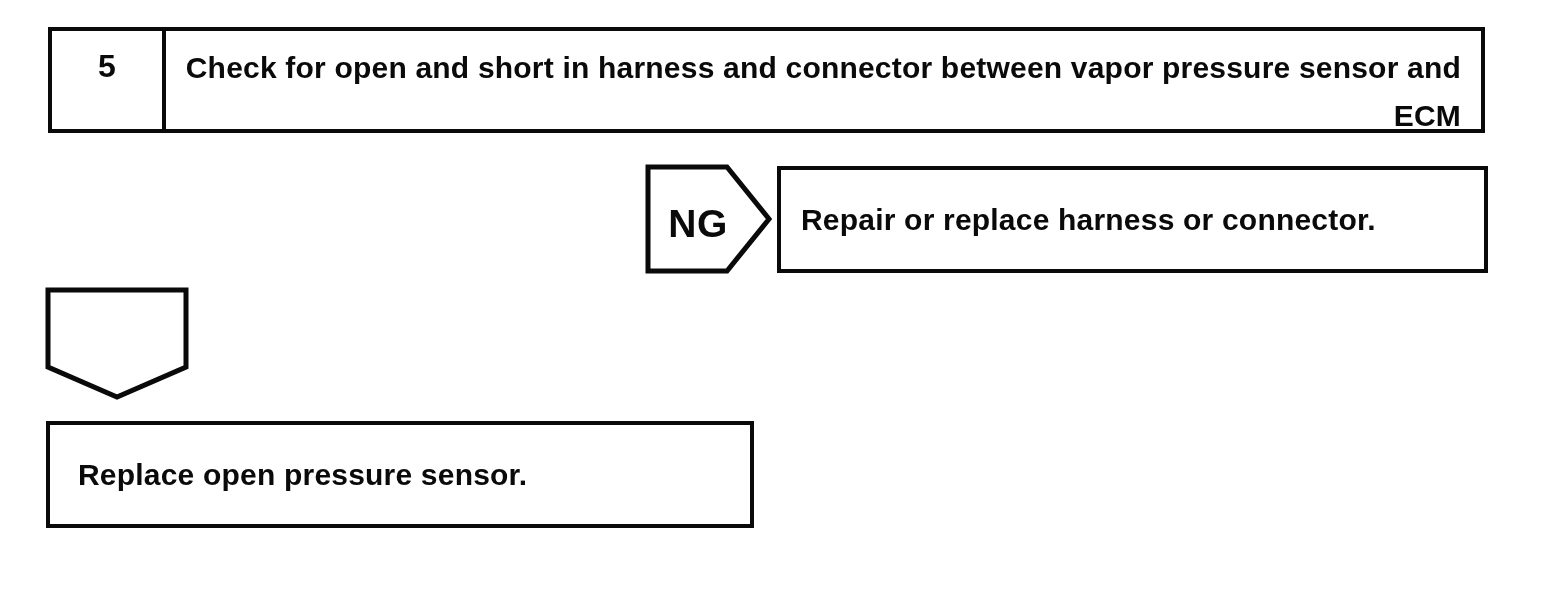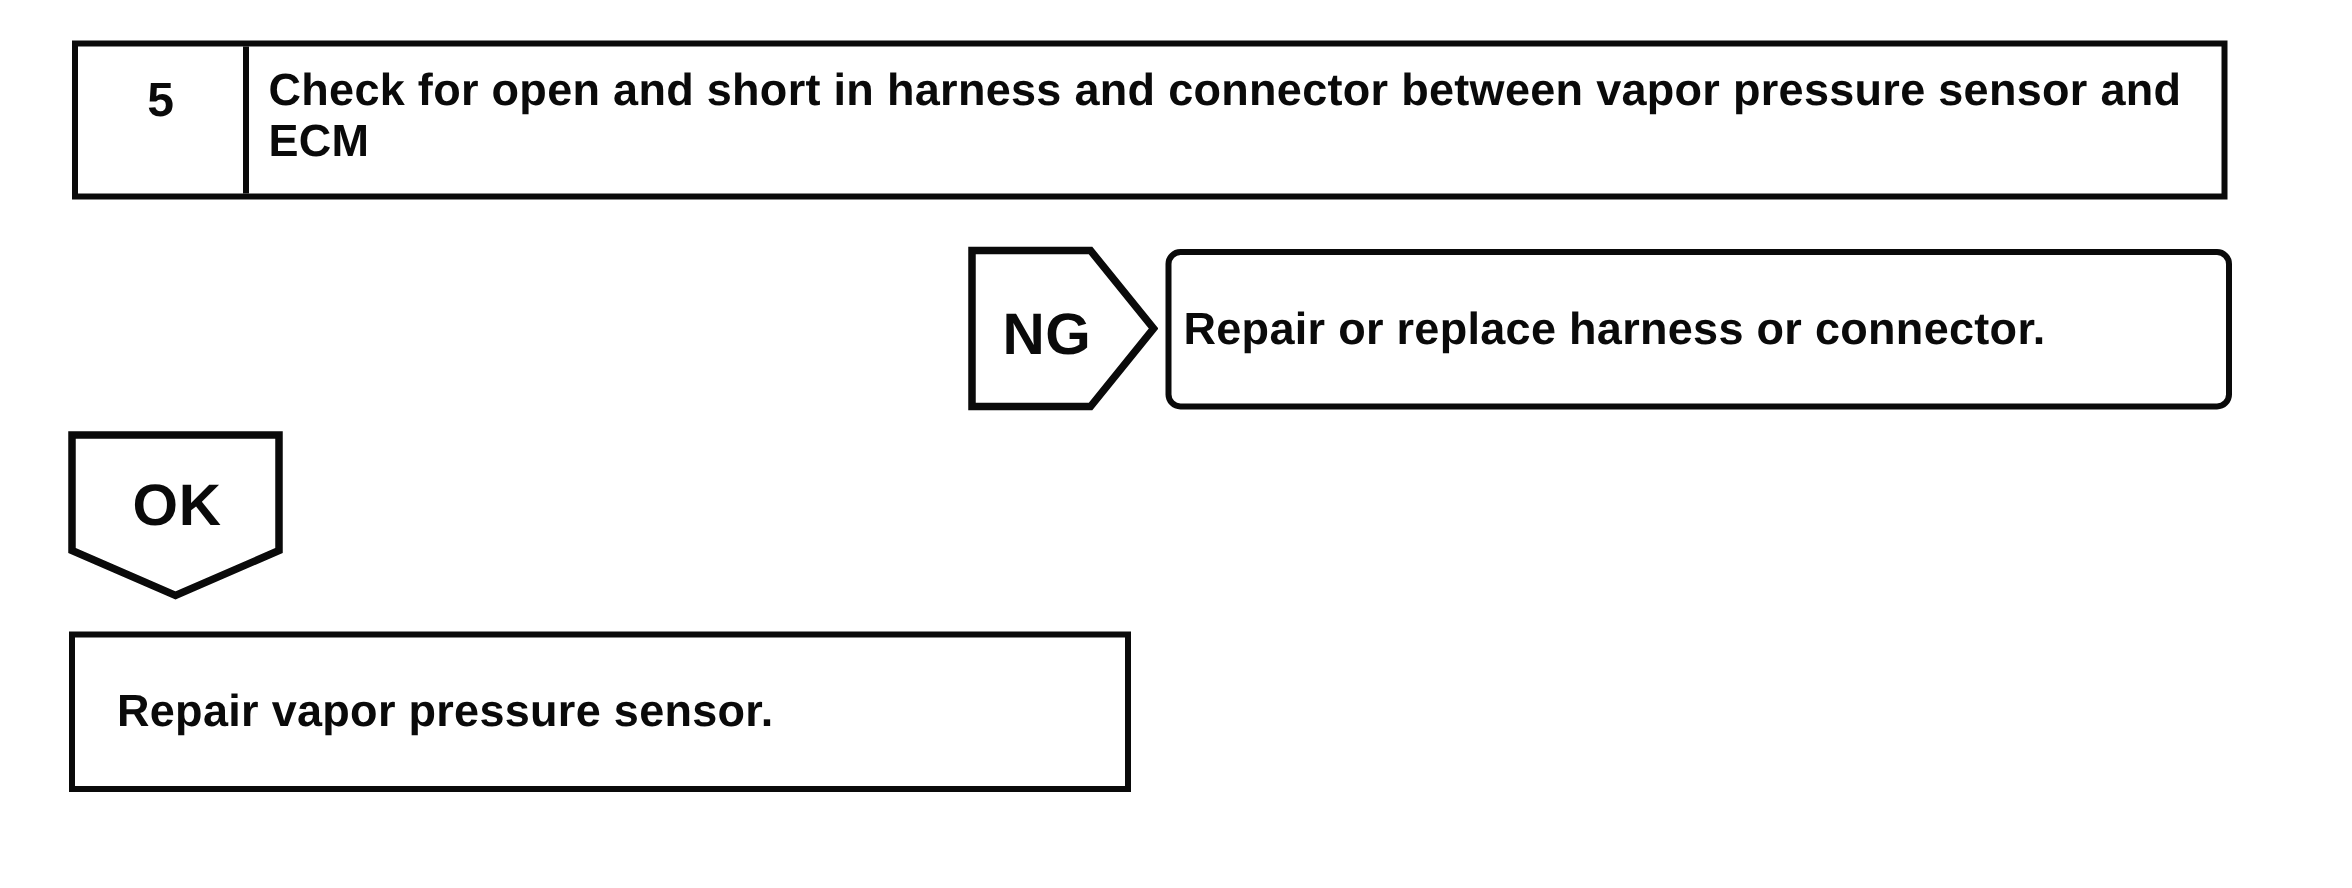--- a/index.html
+++ b/index.html
@@ -40,22 +40,23 @@
     font-weight: bold;
     font-size: 32px;
     padding-top: 17px;
     box-sizing: border-box;
   }
   .step-title {
     flex: 1 1 auto;
     padding: 13px 20px 0 13px;
     font-weight: bold;
     font-size: 30px;
-    line-height: 34px;
+    line-height: 48px;
     letter-spacing: 0.2px;
+    text-align: right;
   }
   .step-title-inner {
     max-width: 1285px;
   }
   
   .ng-connector {
     position: absolute;
     left: 645px;
     top: 164px;
     width: 127px;
@@ -86,22 +87,21 @@
     width: 140px;
     text-align: center;
   }
   .ng-action-box {
     left: 777px;
     top: 166px;
     width: 711px;
     height: 107px;
     display: flex;
     align-items: center;
-    padding-left: 8px;
-    border-radius: 10px;
+    padding-left: 20px;
   }
   .result-box {
     left: 46px;
     top: 421px;
     width: 708px;
     height: 107px;
     display: flex;
     align-items: center;
     padding-left: 28px;
   }
@@ -134,19 +134,18 @@
   </svg>
   <div class="connector-label ng-label">NG</div>
 
   <div class="box ng-action-box">
     <div class="action-text">Repair or replace harness or connector.</div>
   </div>
 
   <svg class="ok-connector" viewBox="0 0 144 113">
     <polygon class="shape-poly" points="3,3 141,3 141,80 72,110 3,80"></polygon>
   </svg>
-  <div class="connector-label ok-label">OK</div>
 
   <div class="box result-box">
-    <div class="action-text">Repair vapor pressure sensor.</div>
+    <div class="action-text">Replace open pressure sensor.</div>
   </div>
 
 </div>
 
 </body></html>

